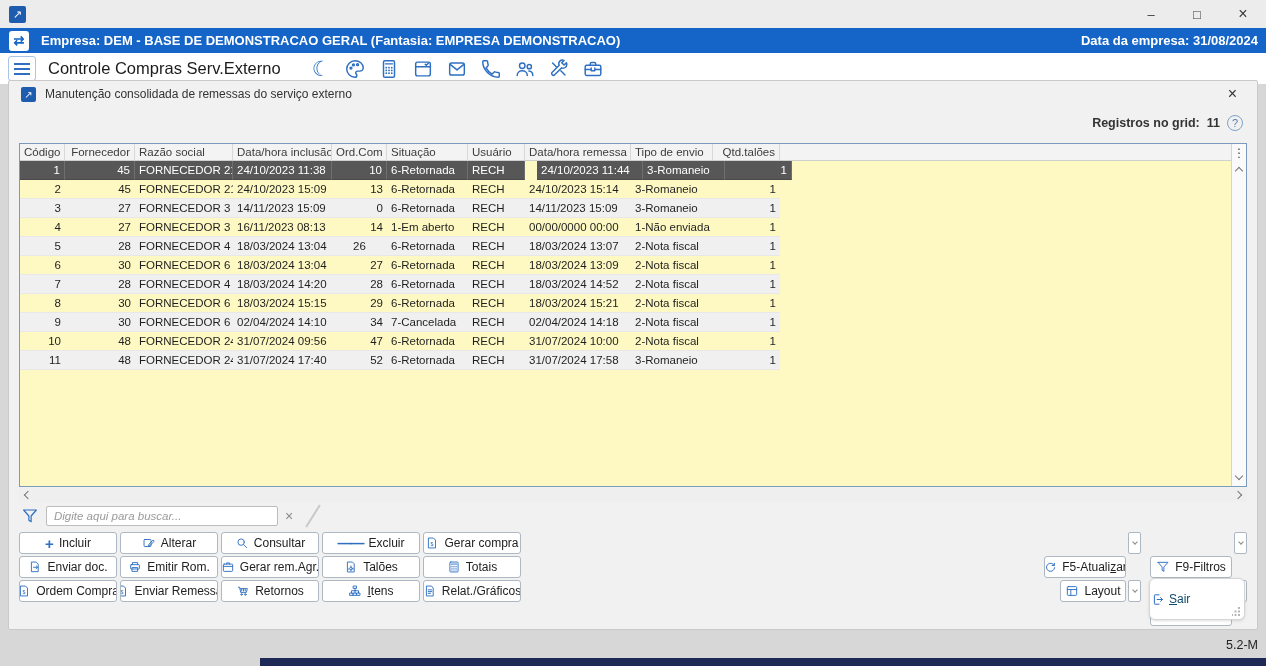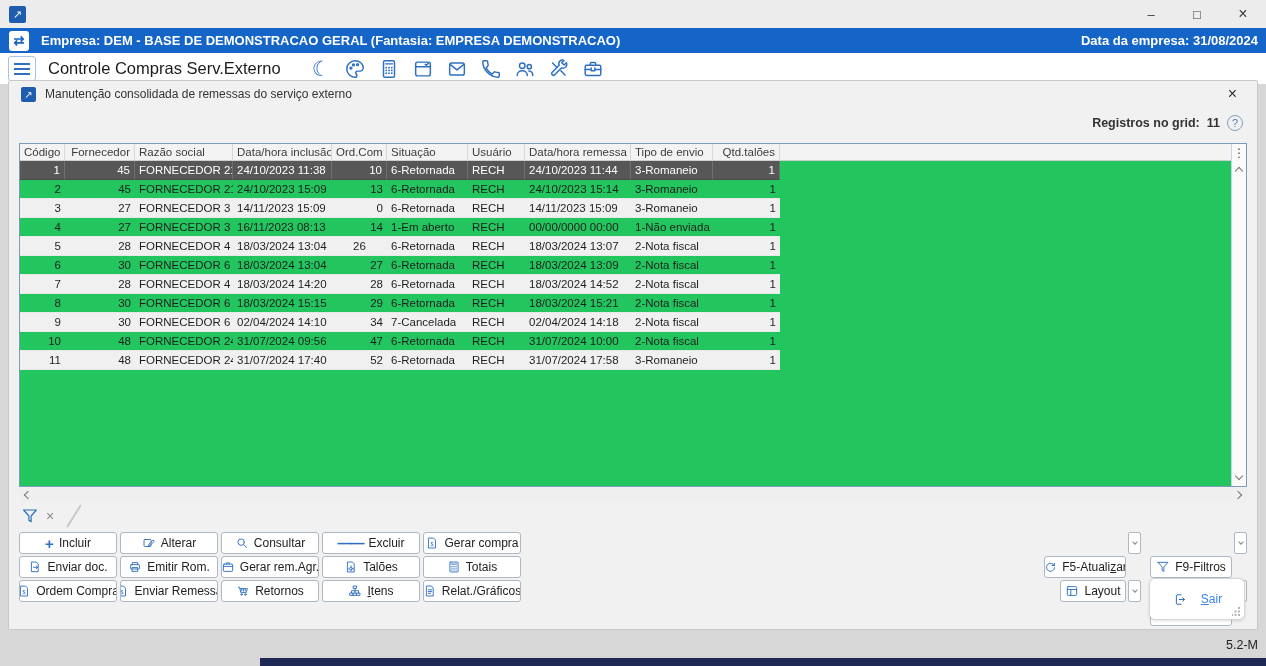--- a/index.html
+++ b/index.html
@@ -40,21 +40,21 @@
   .dlglogo { width:15px; height:15px; background:#1d5cae; color:#fff; border-radius:2px;
     font-size:10px; display:flex; align-items:center; justify-content:center; }
   .dlgtitle { margin-left:9px; font-size:12px; color:#333; }
   .dlgclose { position:absolute; right:20px; top:5px; font-size:16px; color:#333; line-height:1; background:none; border:none; cursor:default; font-family:inherit; }
   .records { position:absolute; top:34px; right:14px; display:flex; align-items:center; gap:7px; }
   .records .rlabel, .records .rcount { font-size:12.5px; font-weight:bold; color:#333; }
   .helpcirc { width:16px; height:16px; border:1.5px solid #7fa3c6; border-radius:50%;
     color:#567fae; font-size:11px; display:flex; align-items:center; justify-content:center; }
   
   .grid { position:absolute; left:10px; top:62px; width:1228px; height:344px;
-    border:1px solid #7b9bbd; background:#22c55e; overflow:hidden; }
+    border:1px solid #7b9bbd; background:#fef9c3; overflow:hidden; }
   .grid-inner { position:absolute; left:0; top:0; right:15px; bottom:0; overflow:hidden; }
   .ghead { display:flex; height:17px; background:#f3f3f3; border-bottom:1px solid #cfcfcf; }
   .hcell { flex:none; font-size:11.5px; color:#3c3c3c; line-height:16px; padding:0 4px;
     border-right:1px solid #d8d8d8; white-space:nowrap; overflow:hidden; }
   .grow { display:flex; height:19px; }
   .cell { flex:none; font-size:11.5px; color:#1f1f1f; line-height:18px; padding:0 4px;
     border-bottom:1px solid #e8e8e8; white-space:nowrap; overflow:hidden; }
   .grow.alt .cell { background:#f0f0f0; }
   .grow.sel .cell { background:#575757; color:#fff; border-bottom-color:#4a4a4a; border-right:1px solid #6f6f6f; }
   .a-right { text-align:right; } .a-left { text-align:left; } .a-center { text-align:center; }
@@ -90,21 +90,21 @@
     grid-template-columns:auto auto; column-gap:9px; row-gap:2px; justify-items:end; }
   .combo { display:flex; gap:2px; }
   .combo .act-btn.w82 { width:82px;margin-top:24px; } .combo .act-btn.w66 { width:66px; }
   .dropbtn { width:13px; height:22px; background:#fff; border:1px solid #aeb8c2; border-radius:2px;
     display:flex; align-items:center; justify-content:center; }
   .dropbtn .chev { width:4px; height:4px; border-color:#888; transform:rotate(45deg); margin-bottom:2px; }
   
   .sairpanel { position:absolute; right:12px; top:497px; width:96px; height:42px; background:#fff;
     border:1px solid #d5d5d5; border-radius:6px; box-shadow:0 1px 3px rgba(0,0,0,.12); }
   .sair-btn { position:absolute; left:0; right:0; top:0; bottom:0; display:flex; align-items:center;
-    justify-content:center; gap:14px; background:none; border:none; font-size:12px; color:#3b82f6; font-family:inherit; }
+    gap:4px; background:none; border:none; font-size:12px; color:#0c4a6e; font-family:inherit; }
   .sair-btn svg { width:15px; height:15px; }
   .grip { position:absolute; right:3px; bottom:3px; }
   
   .version { position:absolute; right:8px; top:638px; font-size:12.5px; color:#222; }
   .behindbar { position:absolute; left:260px; right:0; bottom:0; height:8px; background:#1e2a55; }
   u { text-decoration:underline; }
 </style>
 </head>
 <body>
 
@@ -220,21 +220,21 @@
         </div>
       <div>
           <div class="grow sel">
             <div class="cell a-right" style="width: 45px;">1</div>
             <div class="cell a-right" style="width: 70px;">45</div>
             <div class="cell a-left" style="width: 98px;">FORNECEDOR 21</div>
             <div class="cell a-left" style="width: 99px;">24/10/2023 11:38</div>
             <div class="cell a-right" style="width: 55px;">10</div>
             <div class="cell a-left" style="width: 81px;">6-Retornada</div>
             <div class="cell a-left" style="width: 57px;">RECH</div>
-            <div class="cell a-left" style="width: 106px;">24/10/2023 11:44</div>
+            <div class="cell a-left" style="width: 106px; margin-left: 12px;">24/10/2023 11:44</div>
             <div class="cell a-left" style="width: 82px;">3-Romaneio</div>
             <div class="cell a-right" style="width: 67px;">1</div>
           </div>
           <div class="grow">
             <div class="cell a-right" style="width: 45px;">2</div>
             <div class="cell a-right" style="width: 70px;">45</div>
             <div class="cell a-left" style="width: 98px;">FORNECEDOR 21</div>
             <div class="cell a-left" style="width: 99px;">24/10/2023 15:09</div>
             <div class="cell a-right" style="width: 55px;">13</div>
             <div class="cell a-left" style="width: 81px;">6-Retornada</div>
@@ -366,20 +366,21 @@
 
   <div class="hscroll">
     <span class="chev left"></span>
     <span class="chev right"></span>
   </div>
 
   <div class="searchrow">
     <svg class="si" width="18" height="18" viewBox="0 0 24 24">
         <path d="M3.5 4h17l-7 8v7.5l-3-1.8V12l-7-8z"></path>
       </svg>
+    <input type="text" placeholder="Digite aqui para buscar..." style="">
     <button class="clearx">×</button>
     <div class="slash"></div>
   </div>
 
   <div class="btngrid">
     <button class="act-btn">
       <span class="plusg">+</span>
       <span>Incluir</span>
     </button>
     <button class="act-btn">

